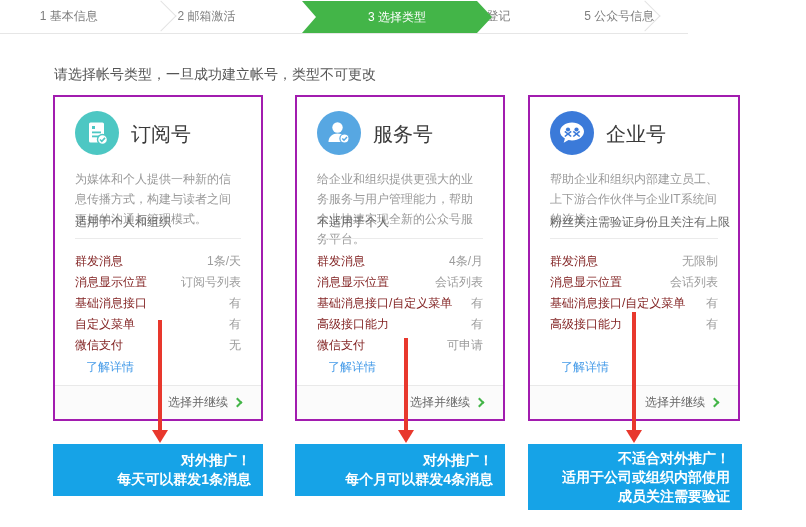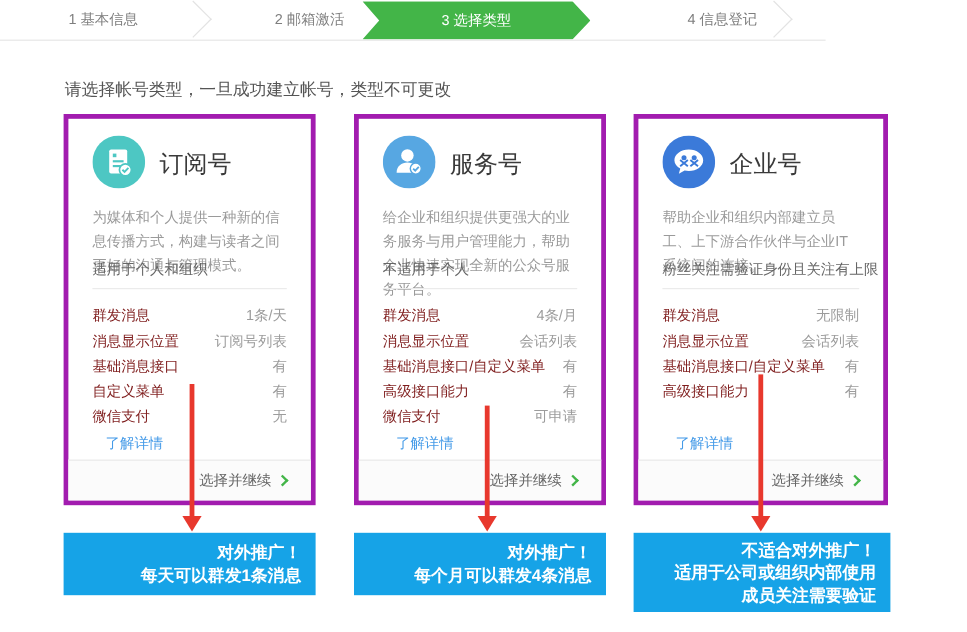--- a/index.html
+++ b/index.html
@@ -13,21 +13,21 @@
   .step-sep { position:absolute; top:5px; width:22px; height:22px; border-top:1px solid #e3e3e3; border-right:1px solid #e3e3e3; transform:rotate(45deg); }
   .sep-a { left:150px; } .sep-b { left:634px; }
   .step-active-arrow { position:absolute; left:302px; top:1px; width:190px; height:32px;
     clip-path:polygon(0 0, calc(100% - 15px) 0, 100% 50%, calc(100% - 15px) 100%, 0 100%, 14px 50%);
     display:flex; align-items:center; justify-content:center; font-size:12px; color:#fff; }
 
   
   .page-title { position:absolute; left:54px; top:66px; font-size:14px; color:#555; }
 
   
-  .card { position:absolute; top:95px; height:326px; background:#fff; border:4px solid #a21caf; }
+  .card { position:absolute; top:95px; height:326px; background:#fff; border:2px solid #a21caf; }
   .card-1 { left:53px;  width:210px; }
   .card-2 { left:295px; width:210px; }
   .card-3 { left:528px; width:212px; }
   .card-icon { position:absolute; left:20px; top:14px; width:44px; height:44px; }
   .card-name { position:absolute; left:76px; top:24px; font-size:20px; color:#3a3a3a; }
   .card-desc { position:absolute; left:20px; top:72px; width:calc(100% - 40px); font-size:12px; color:#9a9a9a; line-height:20px; }
   .card-suit { position:absolute; left:20px; top:117px; font-size:12px; color:#666; }
   .card-div  { position:absolute; left:20px; right:20px; top:141px; border-top:1px solid #ebebeb; }
   .feat-row  { position:absolute; left:20px; right:20px; height:21px; font-size:12px; line-height:21px; }
   .feat-label { float:left; color:#7f1d1d; }
@@ -58,20 +58,23 @@
     <div class="step">
         <span>1 基本信息</span>
       </div>
     <div class="step">
         <span>2 邮箱激活</span>
       </div>
     <div class="step"></div>
     <div class="step">
         <span>4 信息登记</span>
       </div>
+    <div class="step">
+        <span>5 公众号信息</span>
+      </div>
     <div class="step-sep sep-a"></div>
     <div class="step-sep sep-b"></div>
     <div class="step-active-arrow" style="background: rgb(67, 181, 72);">
       <span>3 选择类型</span>
     </div>
   </div>
 
   <div class="page-title">请选择帐号类型，一旦成功建立帐号，类型不可更改</div>
 
   <div class="card card-1">

